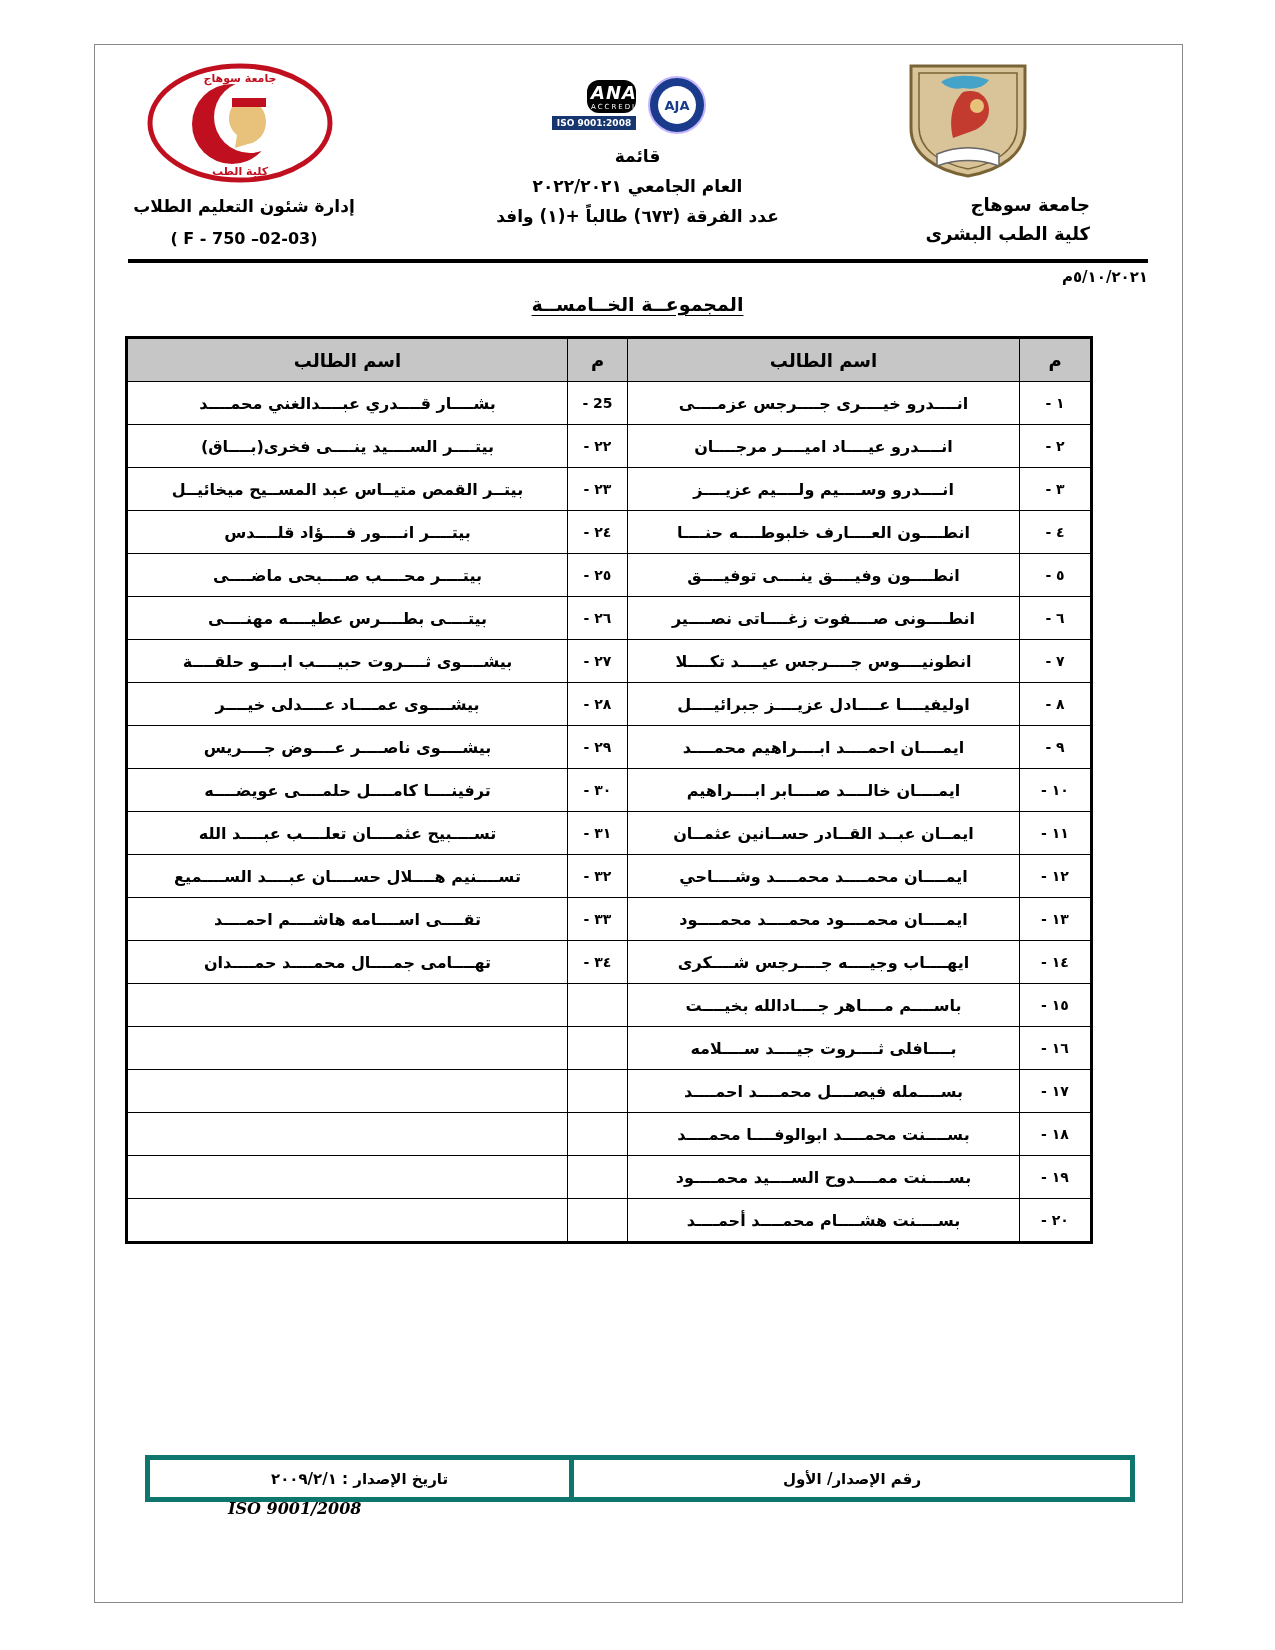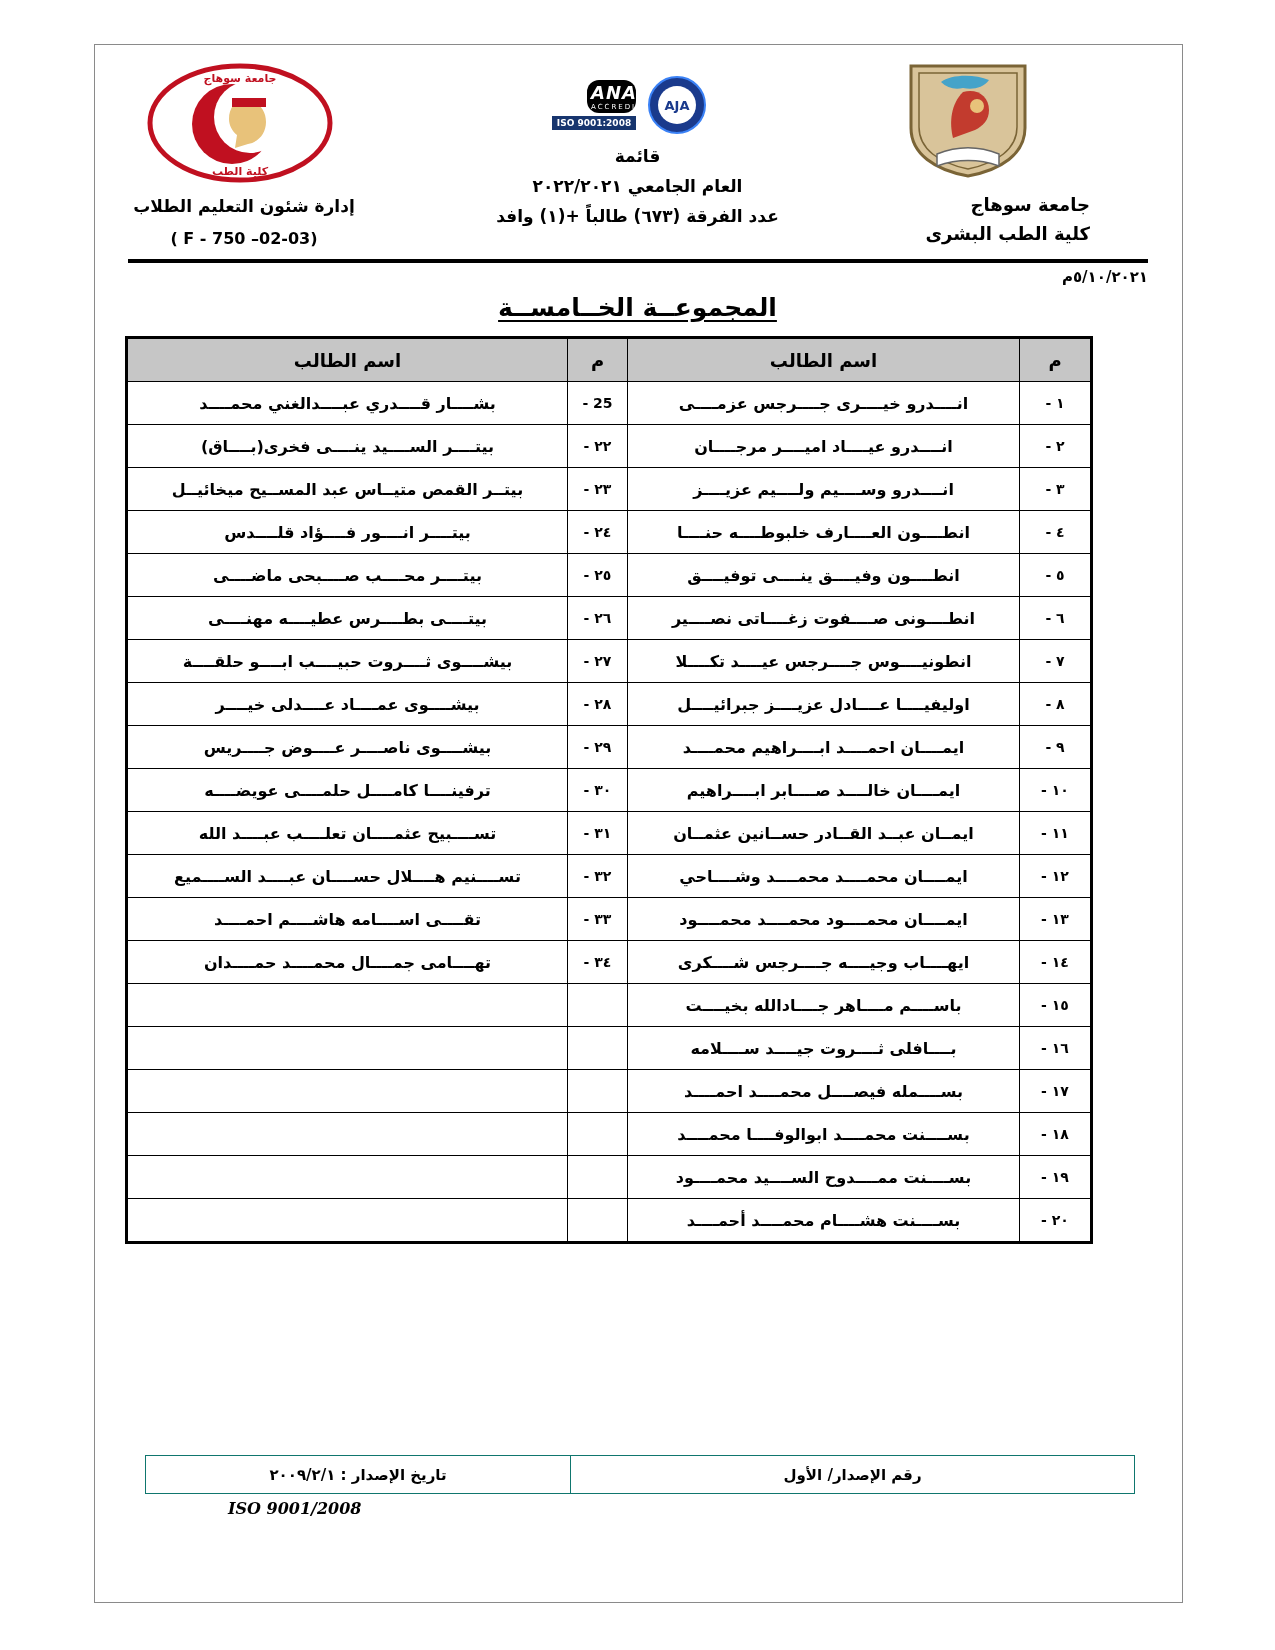--- a/index.html
+++ b/index.html
@@ -12,49 +12,49 @@
   .dept-line{position:absolute;left:116px;top:196px;width:256px;text-align:center;font-size:17px;font-weight:bold;}
   .form-code{position:absolute;left:116px;top:229px;width:256px;text-align:center;font-size:16px;font-weight:bold;direction:ltr;}
 
   
   .anab-logo{position:absolute;left:552px;top:80px;width:84px;}
   .anab-top{background:#000000;color:#fff;border-radius:12px;text-align:center;padding:3px 4px 2px;margin-left:35px;}
   .anab-name{display:block;font-size:18px;font-weight:bold;font-style:italic;letter-spacing:1px;line-height:20px;}
   .anab-sub{display:block;font-size:7px;letter-spacing:2px;}
   .anab-bar{margin-top:3px;background:#17356e;color:#fff;font-size:9px;font-weight:bold;text-align:center;padding:2px 0;}
   .aja-logo{position:absolute;left:648px;top:76px;}
-  .aja-outer{width:58px;height:58px;border-radius:50%;background:#1a3a8c;display:flex;align-items:center;justify-content:center;border:2px solid #3b82f6;box-sizing:border-box;}
+  .aja-outer{width:58px;height:58px;border-radius:50%;background:#1a3a8c;display:flex;align-items:center;justify-content:center;border:2px solid #c4b5fd;box-sizing:border-box;}
   .aja-inner{width:38px;height:38px;border-radius:50%;background:#fff;display:flex;align-items:center;justify-content:center;}
   .aja-name{font-size:13px;font-weight:bold;color:#1a3a8c;}
   .center-head{position:absolute;left:420px;top:141px;width:435px;text-align:center;font-weight:bold;font-size:17px;}
   .center-head div{height:30px;line-height:30px;}
 
   
   .shield-logo{position:absolute;left:903px;top:60px;}
   .uni-block{position:absolute;left:845px;top:190px;width:245px;text-align:right;font-weight:bold;font-size:18px;}
   .uni-block div{height:29px;line-height:29px;}
 
   .head-rule{position:absolute;left:128px;top:259px;width:1020px;height:4px;background:#000;}
   .date-line{position:absolute;right:127px;top:268px;font-size:15px;font-weight:bold;}
-  .group-title{position:absolute;left:0;top:293px;width:1275px;text-align:center;font-size:25px;font-weight:bold;text-decoration:underline;text-underline-offset:4px;}
+  .group-title{position:absolute;left:0;top:293px;width:1275px;text-align:center;font-size:19px;font-weight:bold;text-decoration:underline;text-underline-offset:4px;}
 
   
   .students{position:absolute;left:125px;top:336px;width:965px;border-collapse:collapse;border:3px solid #000;table-layout:fixed;}
   .students th,.students td{border:1px solid #000;height:40px;overflow:hidden;white-space:nowrap;}
   .students thead th{background:#c6c6c6;font-size:18px;font-weight:bold;text-align:center;}
   .students td.num-cell{font-size:14px;font-weight:bold;text-align:center;}
   .students td.name-cell{font-size:16px;font-weight:bold;text-align:center;padding:0 4px;}
   .col-num-r{width:72px;}
   .col-name-r{width:392px;}
   .col-num-l{width:60px;}
   .col-name-l{width:441px;}
 
   
   .footer-table{position:absolute;left:145px;top:1455px;width:990px;border-collapse:collapse;}
-  .footer-table td{border:1px solid #0f766e;height:35px;text-align:center;font-size:15px;font-weight:bold;}
+  .footer-table td{border:5px solid #0f766e;height:35px;text-align:center;font-size:15px;font-weight:bold;}
   .f-issue{width:565px;}
   .f-date{width:425px;}
   .iso-line{position:absolute;left:228px;top:1499px;font-family:"DejaVu Serif",serif;font-style:italic;font-weight:bold;font-size:16px;}
 </style>
 </head>
 <body>
 
 <div class="page">
   <div class="page-frame"></div>
 

